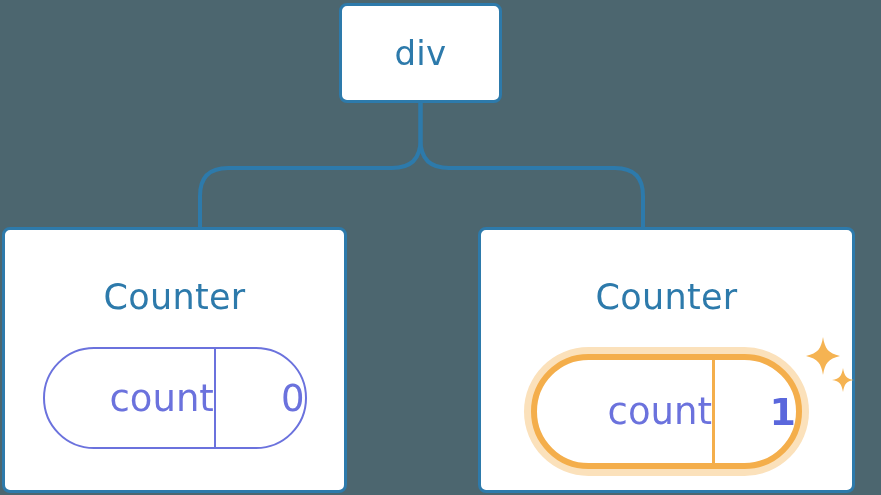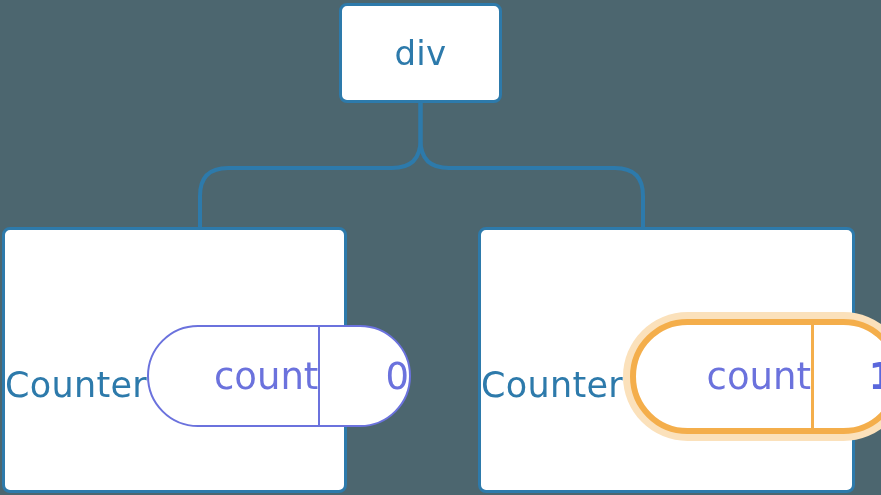--- a/index.html
+++ b/index.html
@@ -53,21 +53,21 @@
   .node-title-root {
     color: #2d7aab;
     font-size: 34px;
     line-height: 1;
     letter-spacing: 0.3px;
   }
 
   
   .counter-card {
     display: flex;
-    flex-direction: row;
+    flex-direction: column;
     align-items: center;
   }
   #node-counter-left {
     left: 2px;
     top: 227px;
     width: 345px;
     height: 266px;
   }
   #node-counter-right {
     left: 478px;

